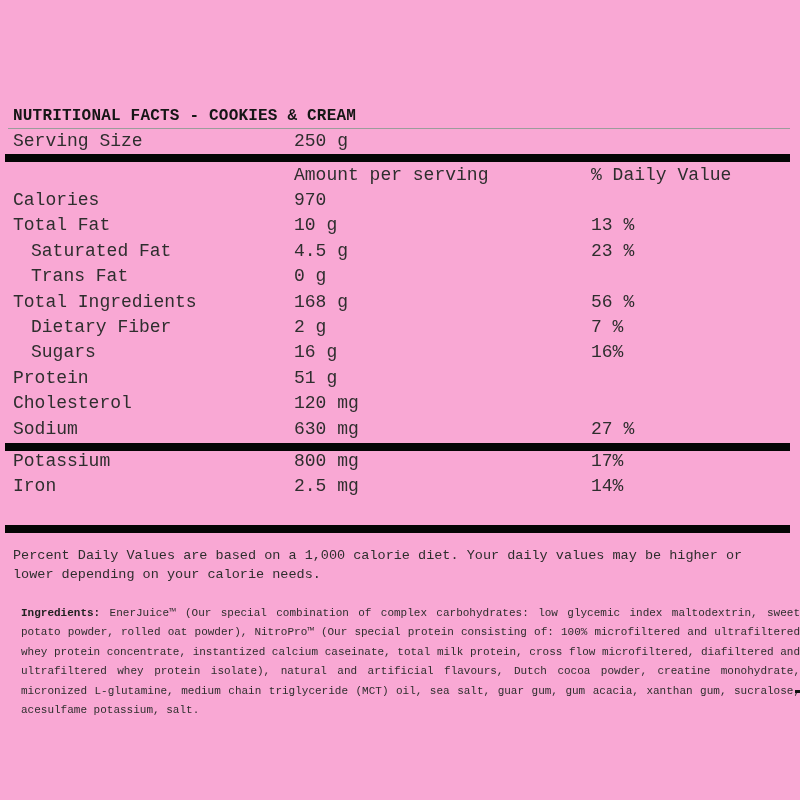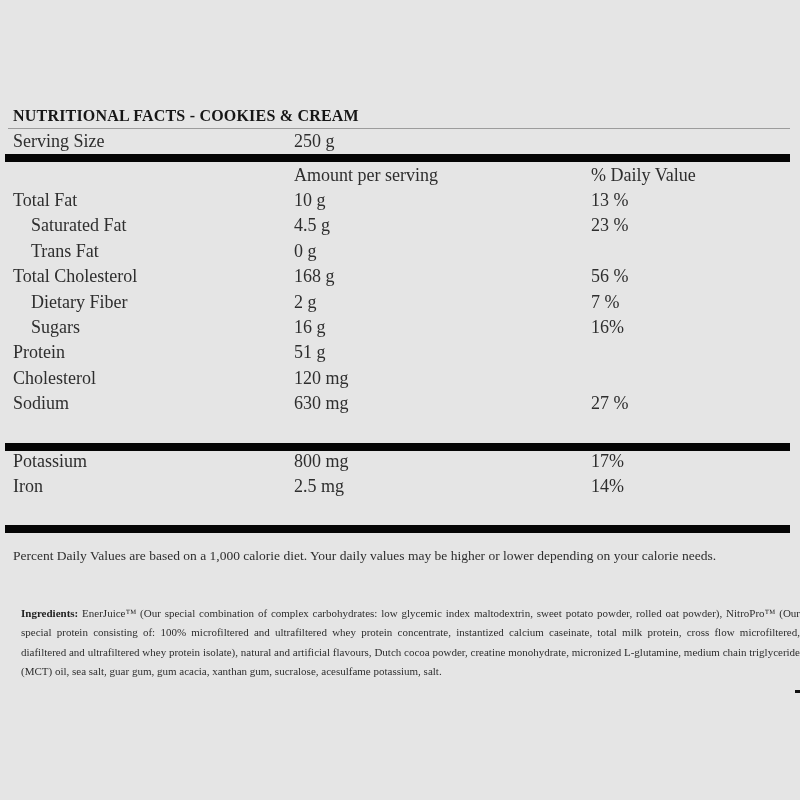--- a/index.html
+++ b/index.html
@@ -4,23 +4,23 @@
 <style>
   html, body {
     margin: 0;
     padding: 0;
     background: #ffffff;
   }
   .sheet {
     position: relative;
     width: 800px;
     height: 800px;
-    background: #e5e5e5;
+    background: #f9a8d4;
     overflow: hidden;
-    font-family: Liberation Serif, serif;
+    font-family: Liberation Mono, monospace;
     color: #2e2e2e;
   }
   .title {
     position: absolute;
     left: 13px;
     top: 107px;
     font-size: 16px;
     line-height: 18px;
     font-weight: 700;
     color: #161616;
@@ -143,36 +143,41 @@
 
   <div class="bar bar1"></div>
 
   <div class="row header-row">
     <span class="c2">Amount per serving</span>
     <span class="c3">% Daily Value</span>
   </div>
 
   <div class="main-rows">
     <div class="row">
+      <span class="c1">Calories</span>
+      <span class="c2">970</span>
+      <span class="c3"></span>
+    </div>
+    <div class="row">
       <span class="c1">Total Fat</span>
       <span class="c2">10 g</span>
       <span class="c3">13 %</span>
     </div>
     <div class="row sub">
       <span class="c1">Saturated Fat</span>
       <span class="c2">4.5 g</span>
       <span class="c3">23 %</span>
     </div>
     <div class="row sub">
       <span class="c1">Trans Fat</span>
       <span class="c2">0 g</span>
       <span class="c3"></span>
     </div>
     <div class="row">
-      <span class="c1">Total Cholesterol</span>
+      <span class="c1">Total Ingredients</span>
       <span class="c2">168 g</span>
       <span class="c3">56 %</span>
     </div>
     <div class="row sub">
       <span class="c1">Dietary Fiber</span>
       <span class="c2">2 g</span>
       <span class="c3">7 %</span>
     </div>
     <div class="row sub">
       <span class="c1">Sugars</span>

